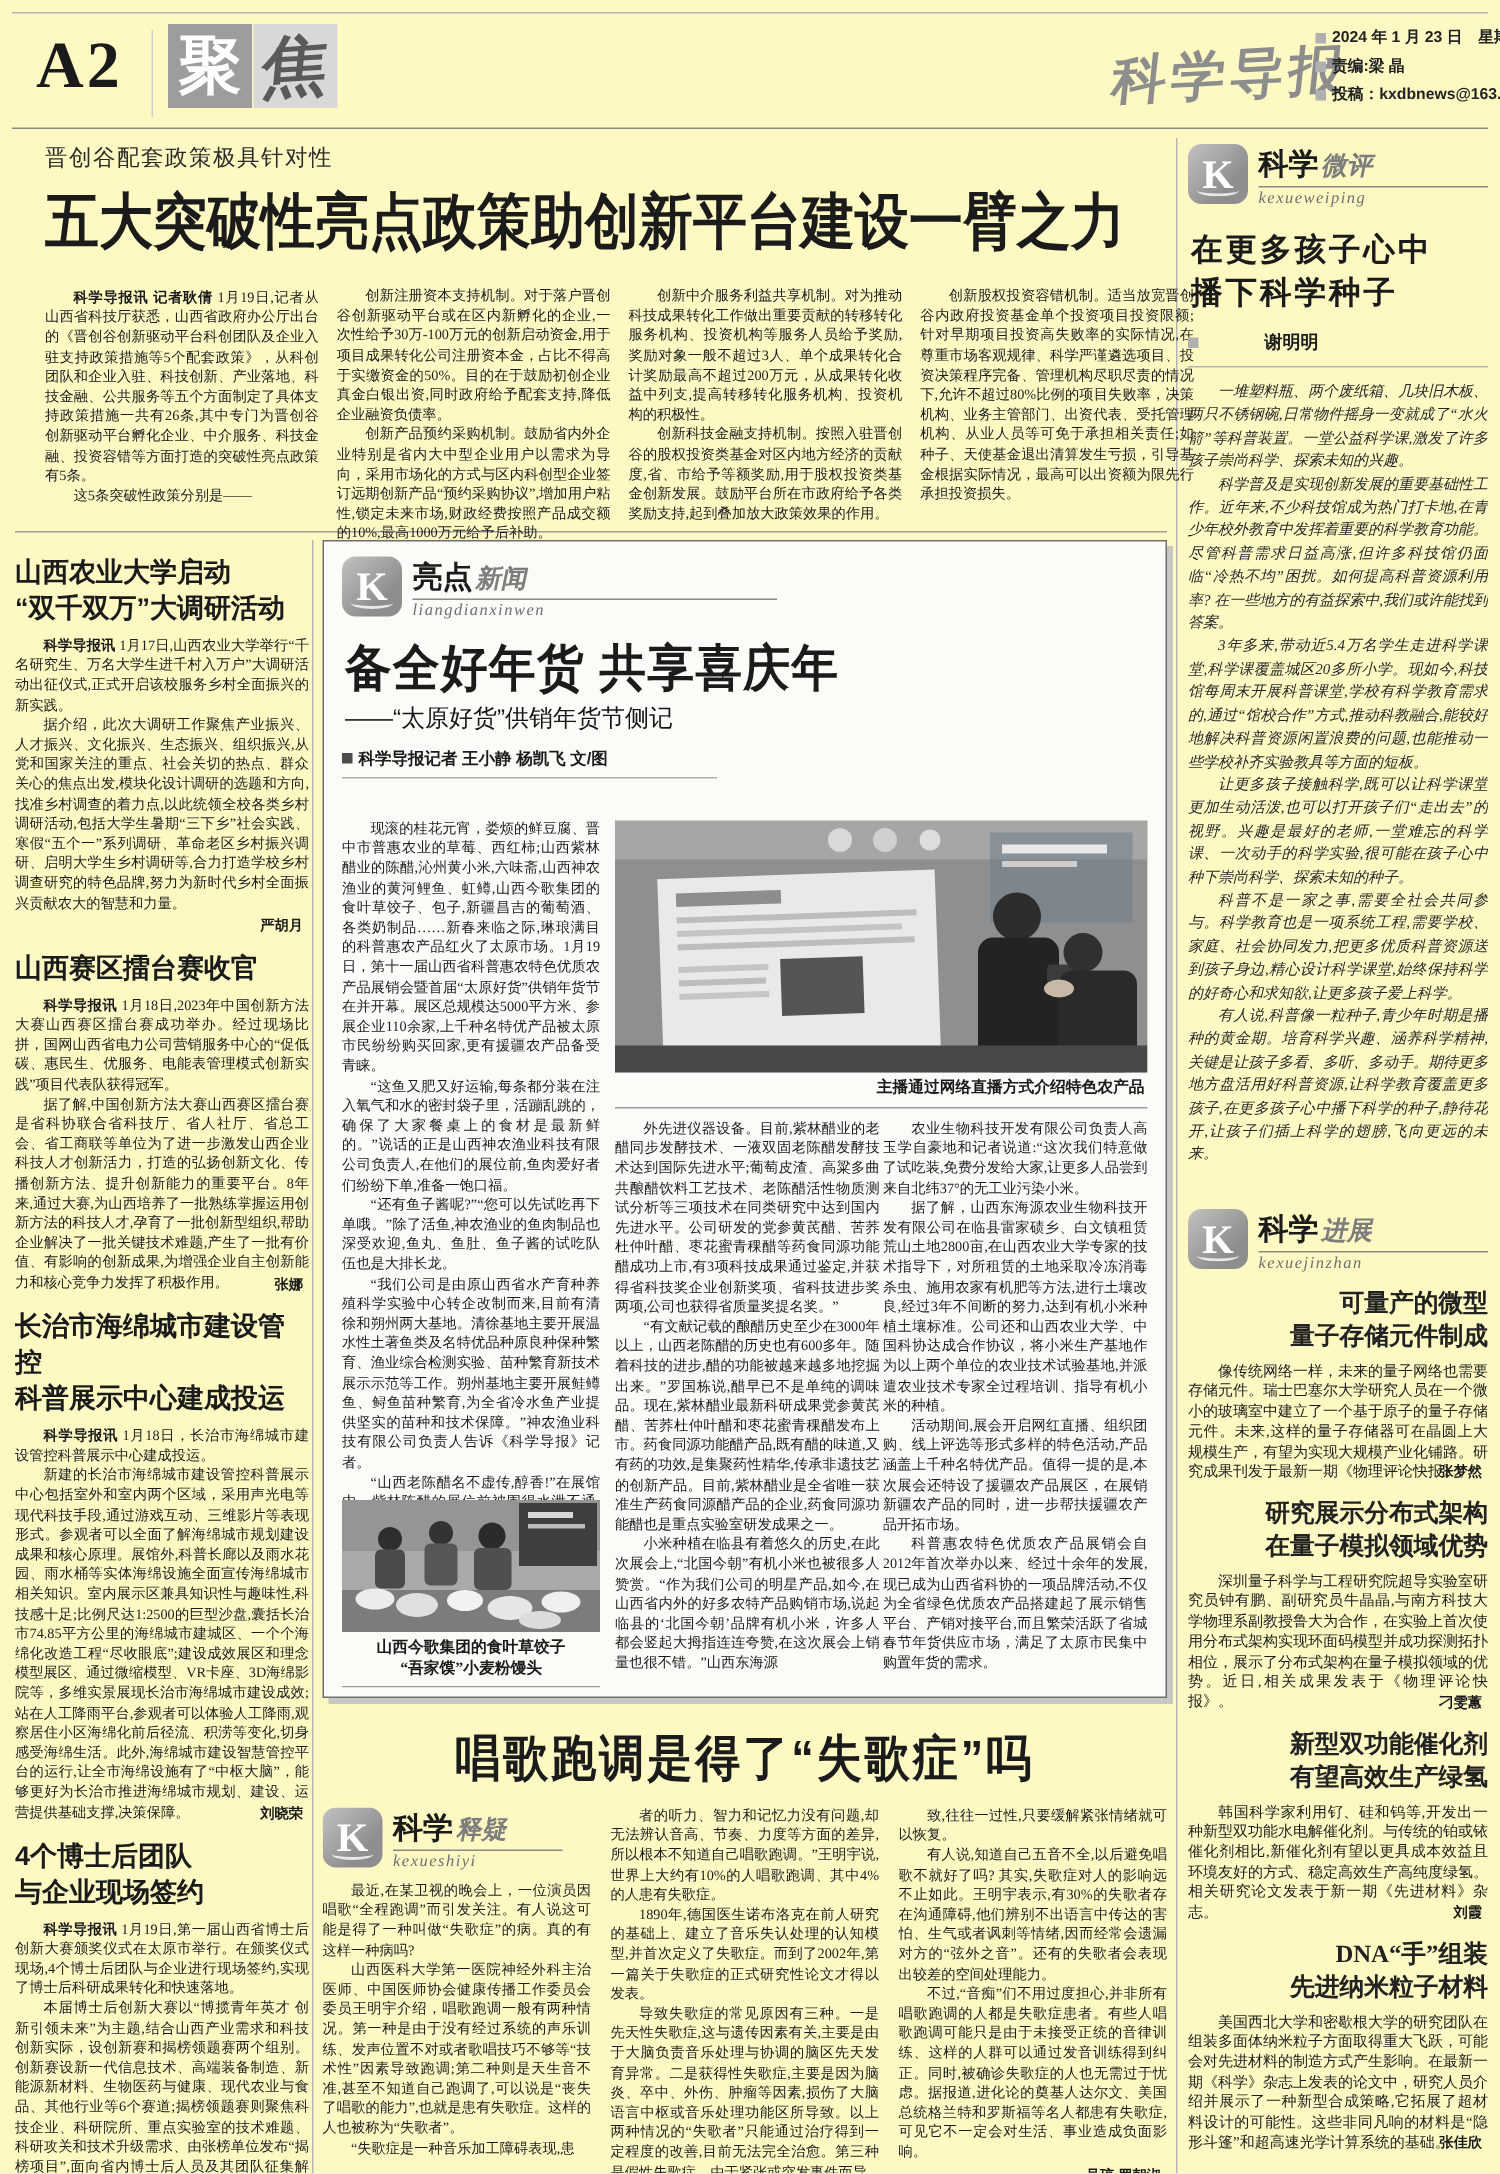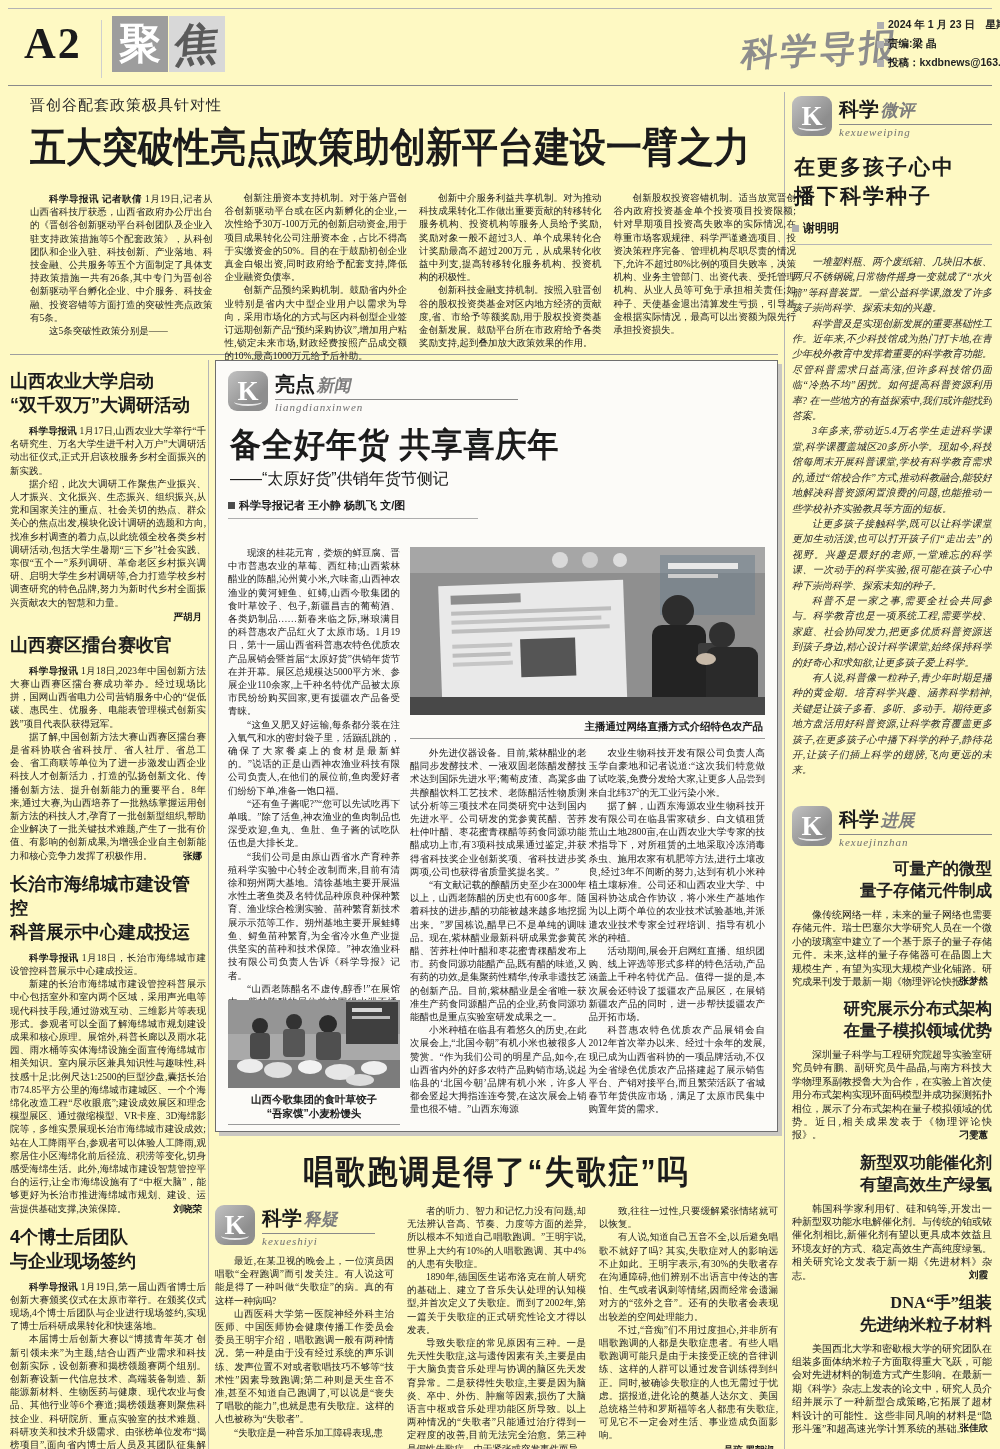--- a/index.html
+++ b/index.html
@@ -61,39 +61,39 @@
   .box-hl{font-family:"Liberation Sans",sans-serif;font-size:31px;font-weight:900;letter-spacing:1px;margin:10px 0 2px 2px;transform:scaleY(1.08);transform-origin:left top;}
   .box-sub{font-family:"Liberation Sans",sans-serif;font-size:16px;color:#161616;margin:4px 0 8px 2px;}
   .byline{display:flex;align-items:center;font-family:"Liberation Sans",sans-serif;font-size:11px;font-weight:bold;
           border-bottom:1px solid #adadad;padding-bottom:5px;margin-bottom:6px;width:250px;}
   .box-cols{display:flex;gap:10px;height:578px;overflow:hidden;margin-top:28px;}
   .bcol1{width:172px;flex:0 0 auto;display:flex;flex-direction:column;}
   .bcol1 .paras{flex:1;overflow:hidden;}
   .bright{flex:1;display:flex;flex-direction:column;}
   .photo{background:#888;}
   .photo svg{display:block;}
-  .cap{font-family:Liberation Sans, sans-serif;font-size:10.5px;font-weight:bold;line-height:14px;}
+  .cap{font-family:Liberation Serif, serif;font-size:10.5px;font-weight:bold;line-height:14px;}
   .cap1{text-align:right;padding:4px 2px 5px 0;border-bottom:1px solid #9a9a9a;margin-bottom:6px;}
   .cap2{text-align:center;padding:4px 0 4px 0;border-bottom:1px solid #9a9a9a;}
   .brow{flex:1;display:flex;gap:2px;overflow:hidden;margin-top:2px;}
   .bcol2,.bcol3{flex:1;overflow:hidden;}
 
   
   .shiyi{position:absolute;left:215px;top:1150px;width:563px;height:299px;overflow:hidden;}
   .shiyi-hl{font-family:"Liberation Sans",sans-serif;font-size:30px;font-weight:900;letter-spacing:2px;text-align:center;transform:scaleY(1.1);transform-origin:center top;}
   .shiyi-cols{display:flex;gap:13px;margin-top:14px;height:252px;overflow:hidden;}
   .shiyi-cols>div{flex:1;overflow:hidden;}
   .shiyi .kblock{margin-bottom:8px;width:160px;}
 
   
   .rightcol{position:absolute;left:792px;top:96px;width:200px;height:1353px;overflow:hidden;}
   .wp-title{font-family:"Liberation Sans",sans-serif;font-size:21px;font-weight:bold;line-height:29px;letter-spacing:2px;margin:14px 0 10px 2px;}
   .wp-title p{text-indent:0;}
   .wp-author{display:flex;align-items:center;font-family:"Liberation Sans",sans-serif;font-size:12px;font-weight:bold;
-             border-bottom:1px solid #b5b5b5;padding-bottom:7px;margin-bottom:9px;}
+             border-bottom:1px solid #b5b5b5;padding-bottom:7px;margin-bottom:9px;gap:40px;}
   .kai p{font-size:10px;line-height:15.4px;text-align:justify;text-indent:2em;font-style:italic;color:#262626;}
   .wp-body{height:542px;overflow:hidden;}
   .jz{margin-top:10px;}
   .jz-item{margin-top:10px;}
   .jz-title{font-family:"Liberation Serif",serif;font-size:16.5px;font-weight:600;line-height:22px;color:#222;margin-bottom:6px;text-align:right;}
   .jz-title p{text-indent:0;}
   .jz-item .paras p{font-size:10px;line-height:13.4px;}
   .jz-item .author-inline{margin-top:-13.4px;}
 </style>
 </head>

